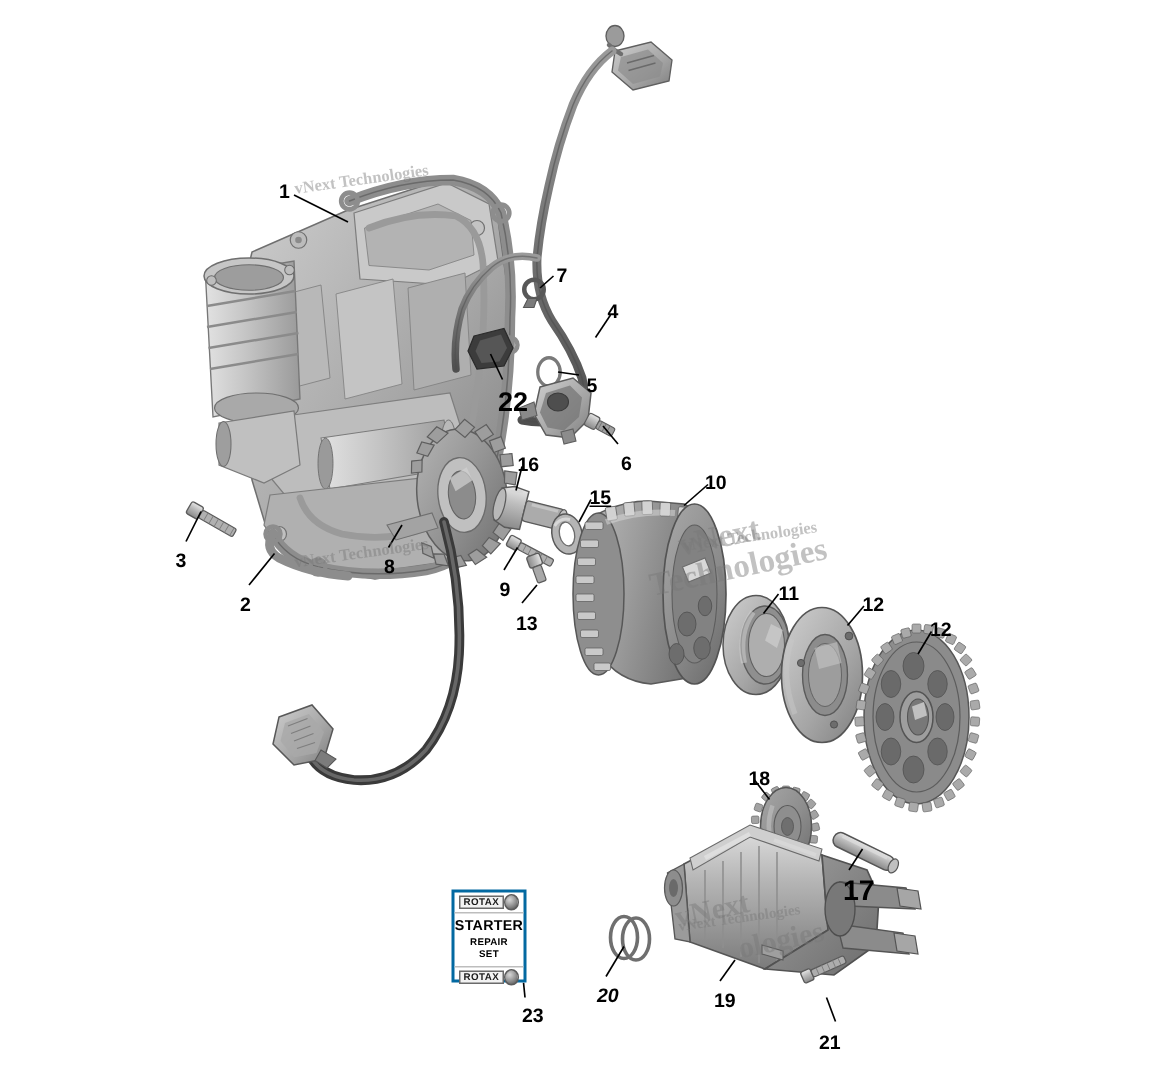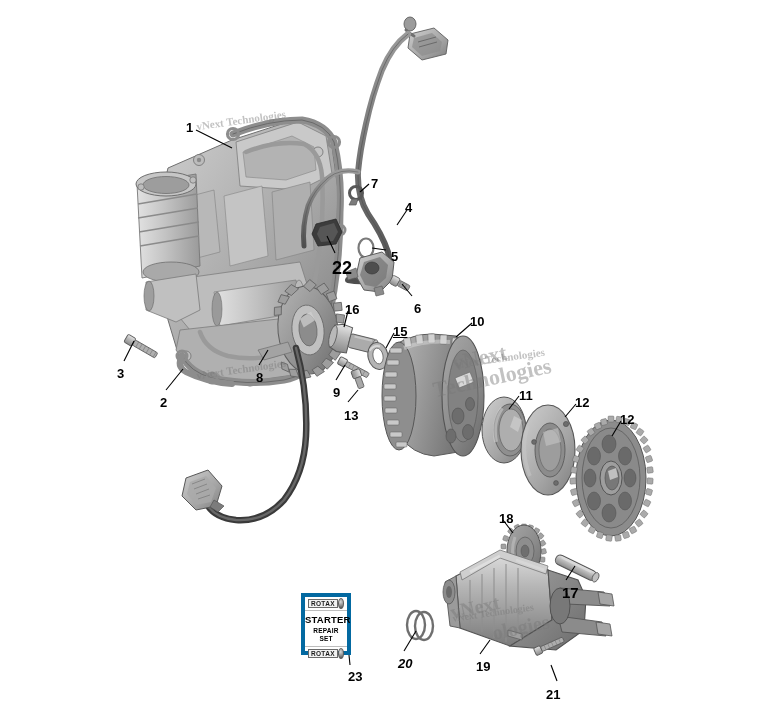--- a/index.html
+++ b/index.html
@@ -30,21 +30,21 @@
     font-weight: bold;
     font-size: 13px;
     color: #000000;
     line-height: 1;
     white-space: nowrap;
     user-select: none;
   }
   .kitlabel {
     position: absolute;
     background: #ffffff;
-    border: 4px solid #0369a1;
+    border: 2px solid #0369a1;
     box-sizing: border-box;
   }
   .kitlabel .row {
     display: flex;
     align-items: center;
     justify-content: space-between;
     padding: 1px 3px;
     box-sizing: border-box;
   }
   .kitlabel .brand {
@@ -656,21 +656,21 @@
       <div class="callout" style="left: 371px; top: 177px; font-size: 13px;">7</div>
       <div class="callout" style="left: 256px; top: 371px; font-size: 13px;">8</div>
       <div class="callout" style="left: 333px; top: 386px; font-size: 13px;">9</div>
       <div class="callout" style="left: 470px; top: 315px; font-size: 13px;">10</div>
       <div class="callout" style="left: 519px; top: 389px; font-size: 13px;">11</div>
       <div class="callout" style="left: 575px; top: 396px; font-size: 13px;">12</div>
       <div class="callout" style="left: 344px; top: 409px; font-size: 13px;">13</div>
       <div class="callout" style="left: 620px; top: 413px; font-size: 13px;">12</div>
       <div class="callout" style="left: 393px; top: 325px; font-size: 13px; text-decoration: underline;">15</div>
       <div class="callout" style="left: 345px; top: 303px; font-size: 13px;">16</div>
-      <div class="callout" style="left: 562px; top: 585px; font-size: 15px;">17</div>
+      <div class="callout" style="left: 562px; top: 585px; font-size: 19px;">17</div>
       <div class="callout" style="left: 499px; top: 512px; font-size: 13px;">18</div>
       <div class="callout" style="left: 476px; top: 660px; font-size: 13px;">19</div>
       <div class="callout" style="left: 398px; top: 657px; font-size: 13px; font-style: italic;">20</div>
       <div class="callout" style="left: 546px; top: 688px; font-size: 13px;">21</div>
       <div class="callout" style="left: 332px; top: 259px; font-size: 18px;">22</div>
       <div class="callout" style="left: 348px; top: 670px; font-size: 13px;">23</div>
     </div>
 
   <div class="kitlabel" id="kit-label" style="left: 301px; top: 593px; width: 50px; height: 62px;">
     <div class="row">

